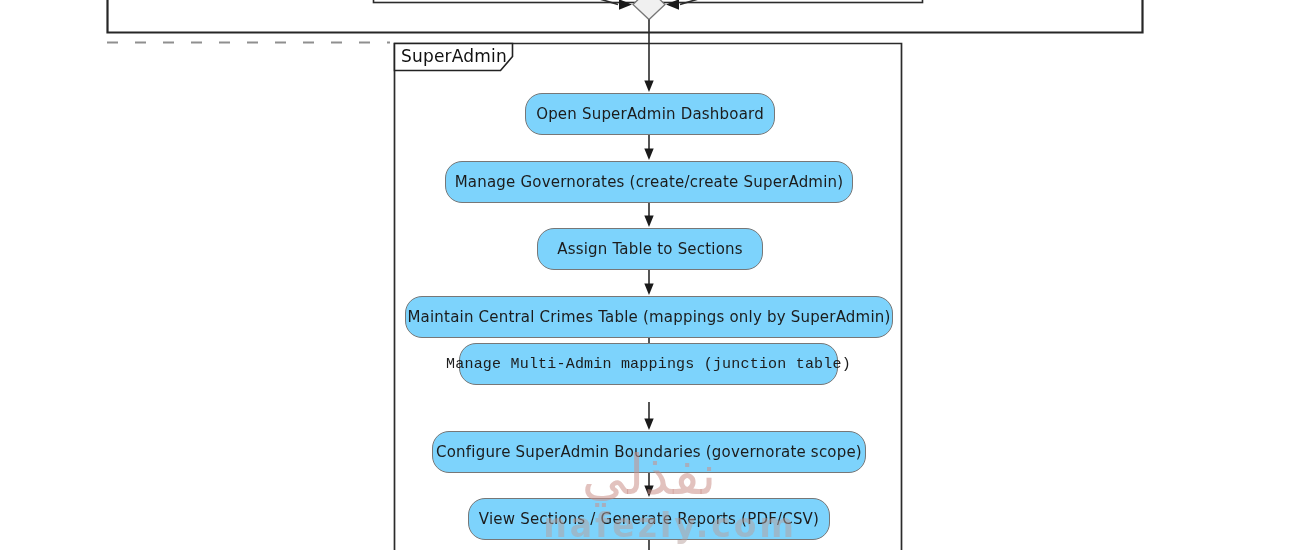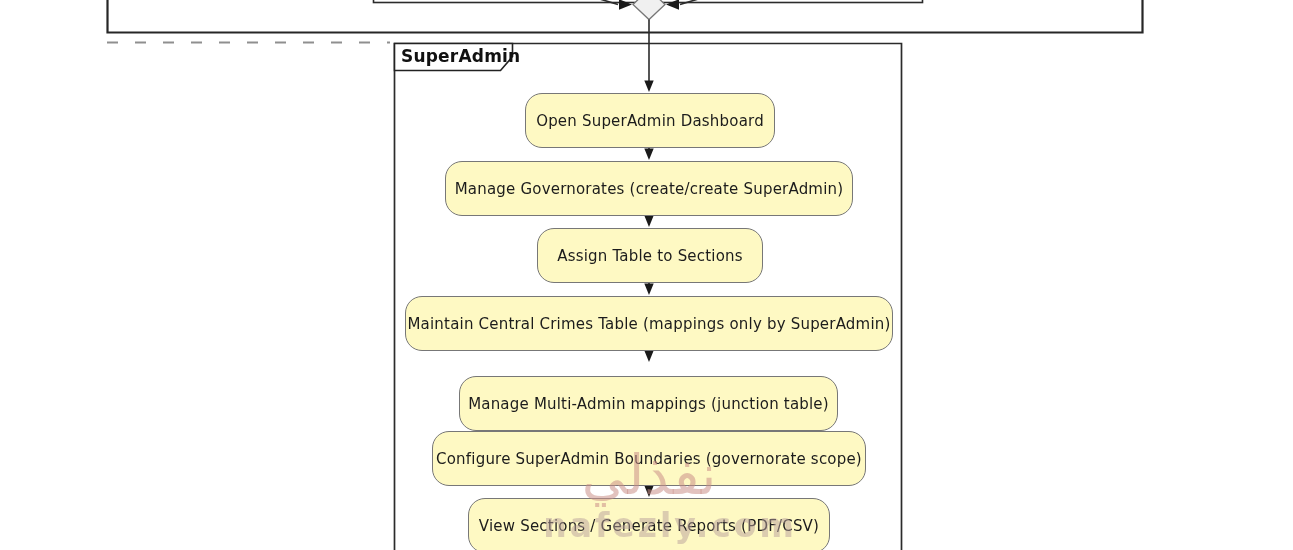--- a/index.html
+++ b/index.html
@@ -12,41 +12,40 @@
     font-family: "DejaVu Sans", "Liberation Sans", sans-serif;
   }
   .shapes-svg {
     position: absolute;
     left: 0; top: 0;
     width: 1293px; height: 550px;
     overflow: visible;
   }
   .activity-node {
     position: absolute;
-    height: 55px;
+    height: 42px;
     box-sizing: border-box;
-    background: #fef9c3;
+    background: #7dd3fc;
     border: 1.4px solid #777777;
     border-radius: 17px;
     display: flex;
     align-items: center;
     justify-content: center;
     font-size: 15px;
     color: #1c1c1c;
     white-space: nowrap;
     letter-spacing: 0.2px;
   }
   .partition-label {
     position: absolute;
     left: 401px;
     top: 46px;
     font-size: 17px;
     color: #111111;
     letter-spacing: 0.2px;
-    font-weight: bold;
   }
   .watermark {
     position: absolute;
     left: 649px;
     top: 448px;
     transform: translateX(-50%);
     text-align: center;
     pointer-events: none;
     line-height: 1;
   }
@@ -135,21 +134,21 @@
   <div class="partition-label">SuperAdmin</div>
 
   <div class="activity-node" style="left:525px; top:93px; width:250px;">Open SuperAdmin Dashboard</div>
 
   <div class="activity-node" style="left:445px; top:161px; width:408px;">Manage Governorates (create/create SuperAdmin)</div>
 
   <div class="activity-node" style="left:537px; top:228px; width:226px;">Assign Table to Sections</div>
 
   <div class="activity-node" style="left:405px; top:296px; width:488px;">Maintain Central Crimes Table (mappings only by SuperAdmin)</div>
 
-  <div class="activity-node" style="left:459px; top:376px; width:379px;">Manage Multi-Admin mappings (junction table)</div>
+  <div class="activity-node" style="left:459px; top:343px; width:379px;font-family:Liberation Mono, monospace;">Manage Multi-Admin mappings (junction table)</div>
 
   <div class="activity-node" style="left:432px; top:431px; width:434px;">Configure SuperAdmin Boundaries (governorate scope)</div>
 
   <div class="activity-node" style="left:468px; top:498px; width:362px;">View Sections / Generate Reports (PDF/CSV)</div>
 
   <div class="watermark">
     <div class="watermark-arabic" dir="rtl">نفذلي</div>
     <div class="watermark-domain">nafezly.com</div>
   </div>
 

